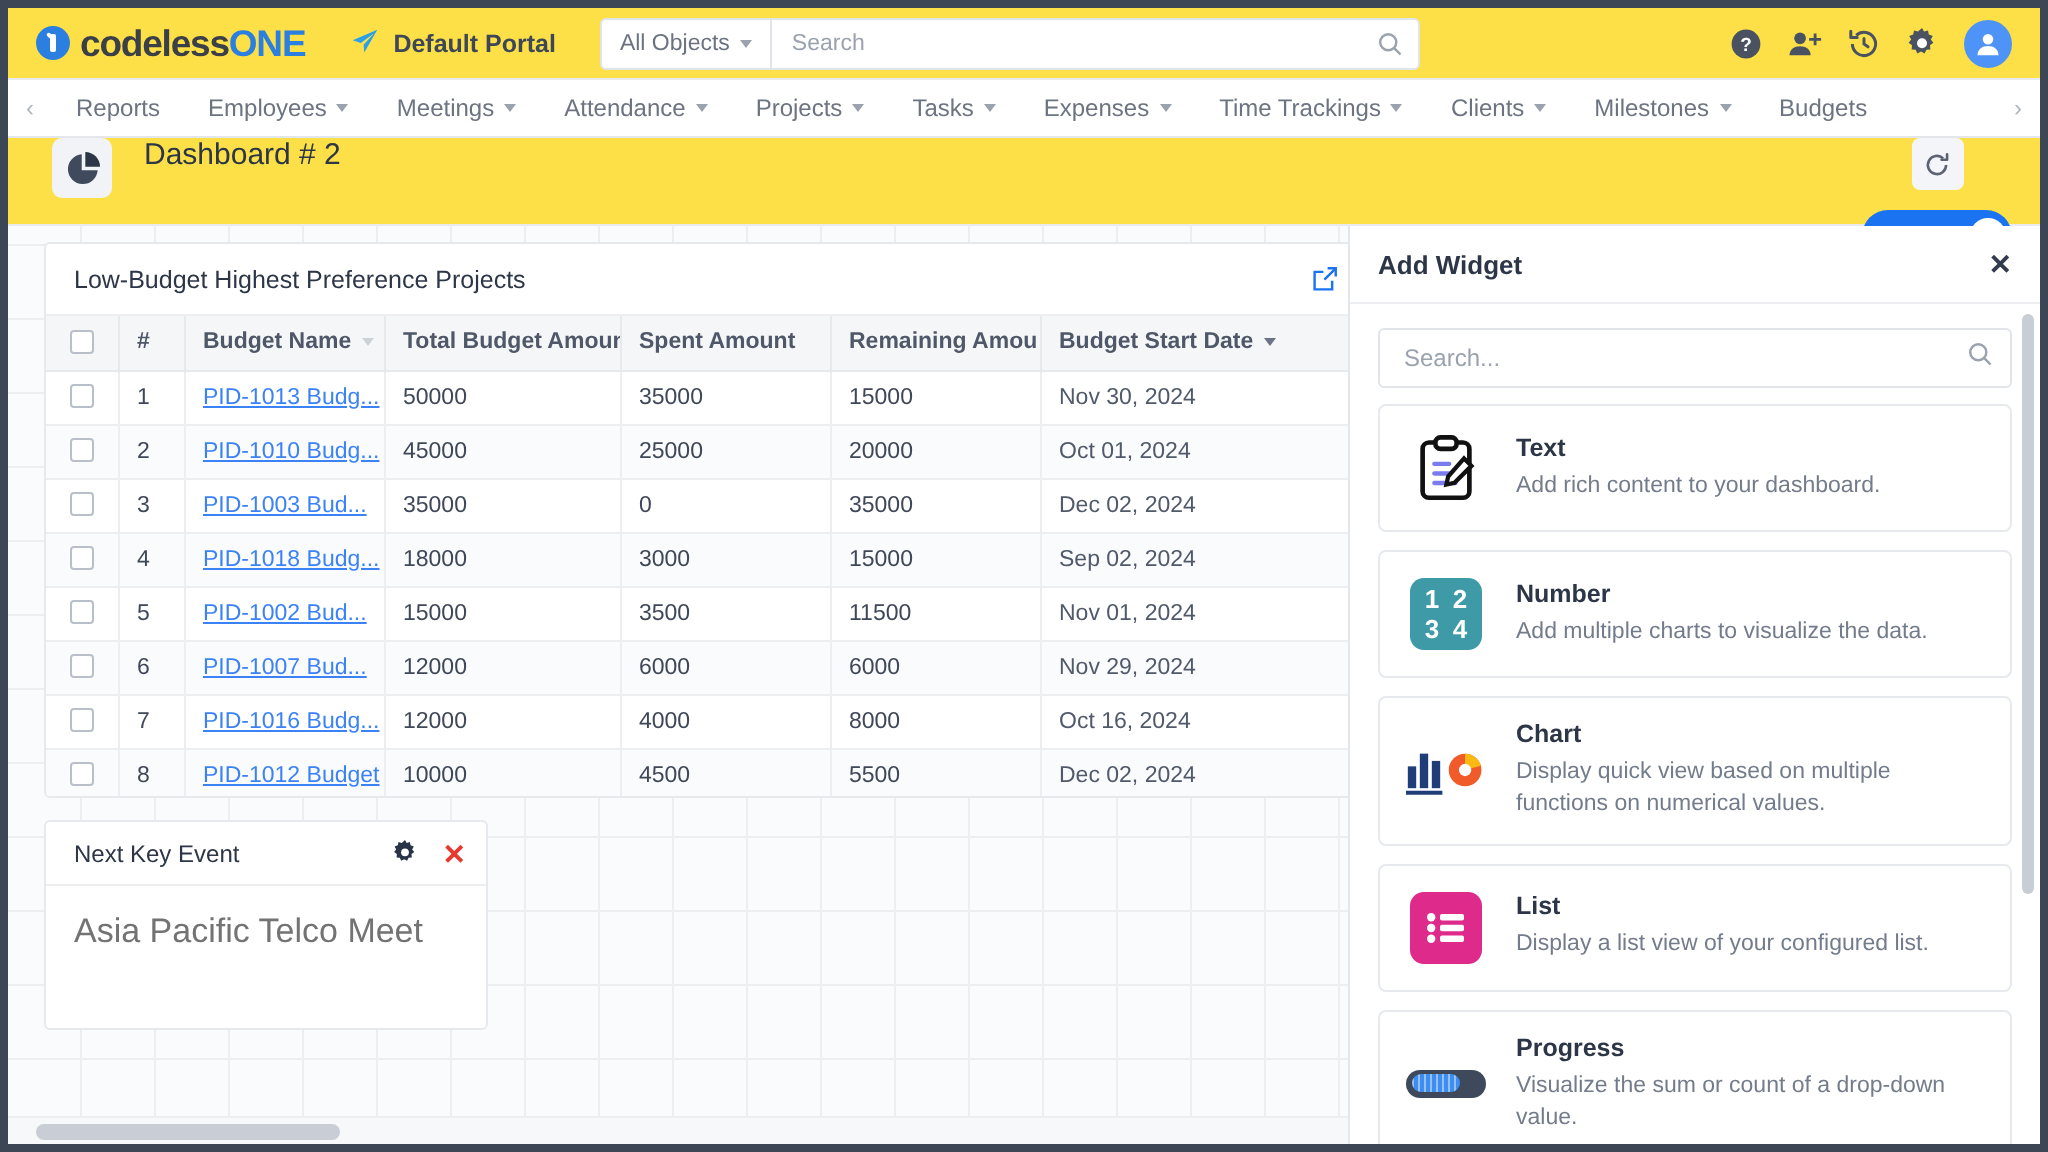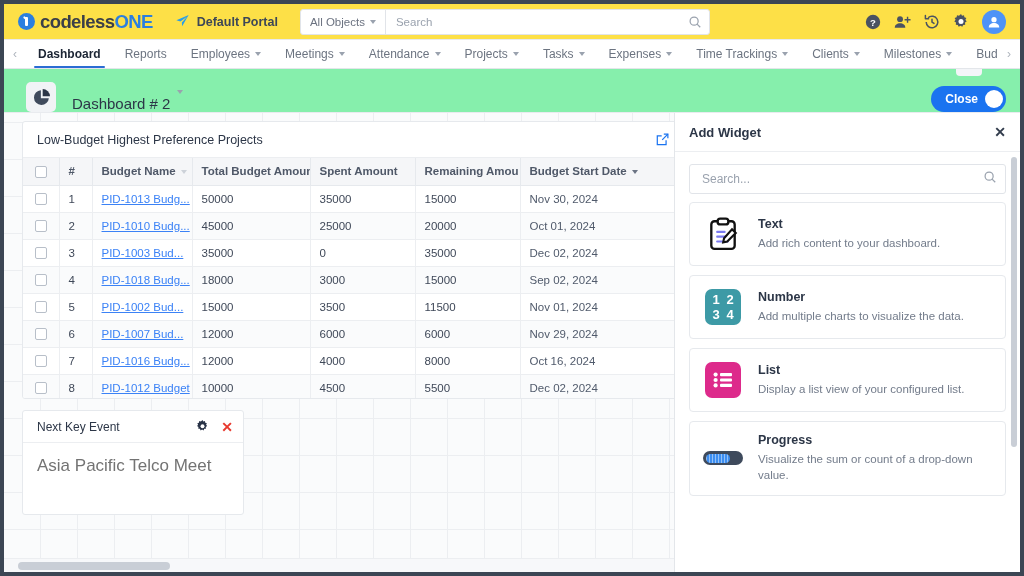--- a/index.html
+++ b/index.html
@@ -102,23 +102,23 @@
   }
   .navitem.active { color: #1b2433; font-weight: bold; }
   .navitem.active::after {
     content: ""; position: absolute; left: 8px; right: 8px; bottom: 0;
     height: 2.5px; background: #2b6cd4; border-radius: 2px;
   }
 
   
   .dashhead {
     height: 44px; flex: 0 0 44px;
-    display: flex; align-items: flex-end;
+    display: flex; align-items: flex-start;
     padding: 0 14px 0 22px;
-    background: #86efac;
+    background: #fde047;
     border-bottom: 1px solid #e9ebef;
   }
   .dash-ico {
     width: 30px; height: 30px; border-radius: 5px; background: #f1f3f6;
     display: flex; align-items: center; justify-content: center;
   }
   .dash-title {
     margin-left: 16px; font-size: 15px; color: #2c3647; font-weight: 500;
   }
   .dash-caret { margin-left: 7px; }
@@ -338,23 +338,20 @@
             <circle cx="8" cy="5.3" r="3"></circle>
             <path d="M2 14.4c0-3.3 2.7-5.2 6-5.2s6 1.9 6 5.2z"></path>
           </svg>
       </span>
     </div>
   </div>
 
   <div class="navbar">
     <div class="nav-arrow">‹</div>
     <div class="navitems" id="navitems">
-        <div class="navitem active">
-          <span>Dashboard</span>
-        </div>
         <div class="navitem">
           <span>Reports</span>
         </div>
         <div class="navitem">
           <span>Employees</span>
           <span class="caret"></span>
         </div>
         <div class="navitem">
           <span>Meetings</span>
           <span class="caret"></span>
@@ -587,20 +584,37 @@
               <div class="num-icon">
                 <span>1</span>
                 <span>2</span>
                 <span>3</span>
                 <span>4</span>
               </div>
             </div>
             <div class="wtexts">
               <div class="wname">Number</div>
               <div class="wdesc">Add multiple charts to visualize the data.</div>
+            </div>
+          </div>
+          <div class="wcard">
+            <div class="wicon">
+              <svg width="40" height="30" viewBox="0 0 44 32">
+                <rect x="1" y="14" width="4.6" height="12" fill="#1f3d78"></rect>
+                <rect x="7.6" y="7" width="4.6" height="19" fill="#1f3d78"></rect>
+                <rect x="14.2" y="11" width="4.6" height="15" fill="#1f3d78"></rect>
+                <rect x="0" y="27.4" width="20" height="2.2" fill="#1f3d78"></rect>
+                <circle cx="32.5" cy="16" r="9" fill="#f15a29"></circle>
+                <path d="M32.5 7a9 9 0 0 1 8.7 6.7l-8.7 2.3z" fill="#fdb913"></path>
+                <circle cx="32.5" cy="16" r="3.4" fill="#fff"></circle>
+              </svg>
+            </div>
+            <div class="wtexts">
+              <div class="wname">Chart</div>
+              <div class="wdesc">Display quick view based on multiple functions on numerical values.</div>
             </div>
           </div>
           <div class="wcard">
             <div class="wicon">
               <div class="list-icon">
                 <svg width="20" height="16" viewBox="0 0 20 16" fill="#fff">
                   <circle cx="2.6" cy="2.6" r="2.1"></circle>
                   <rect x="7" y="1" width="12" height="3.2" rx="1"></rect>
                   <circle cx="2.6" cy="8" r="2.1"></circle>
                   <rect x="7" y="6.4" width="12" height="3.2" rx="1"></rect>

